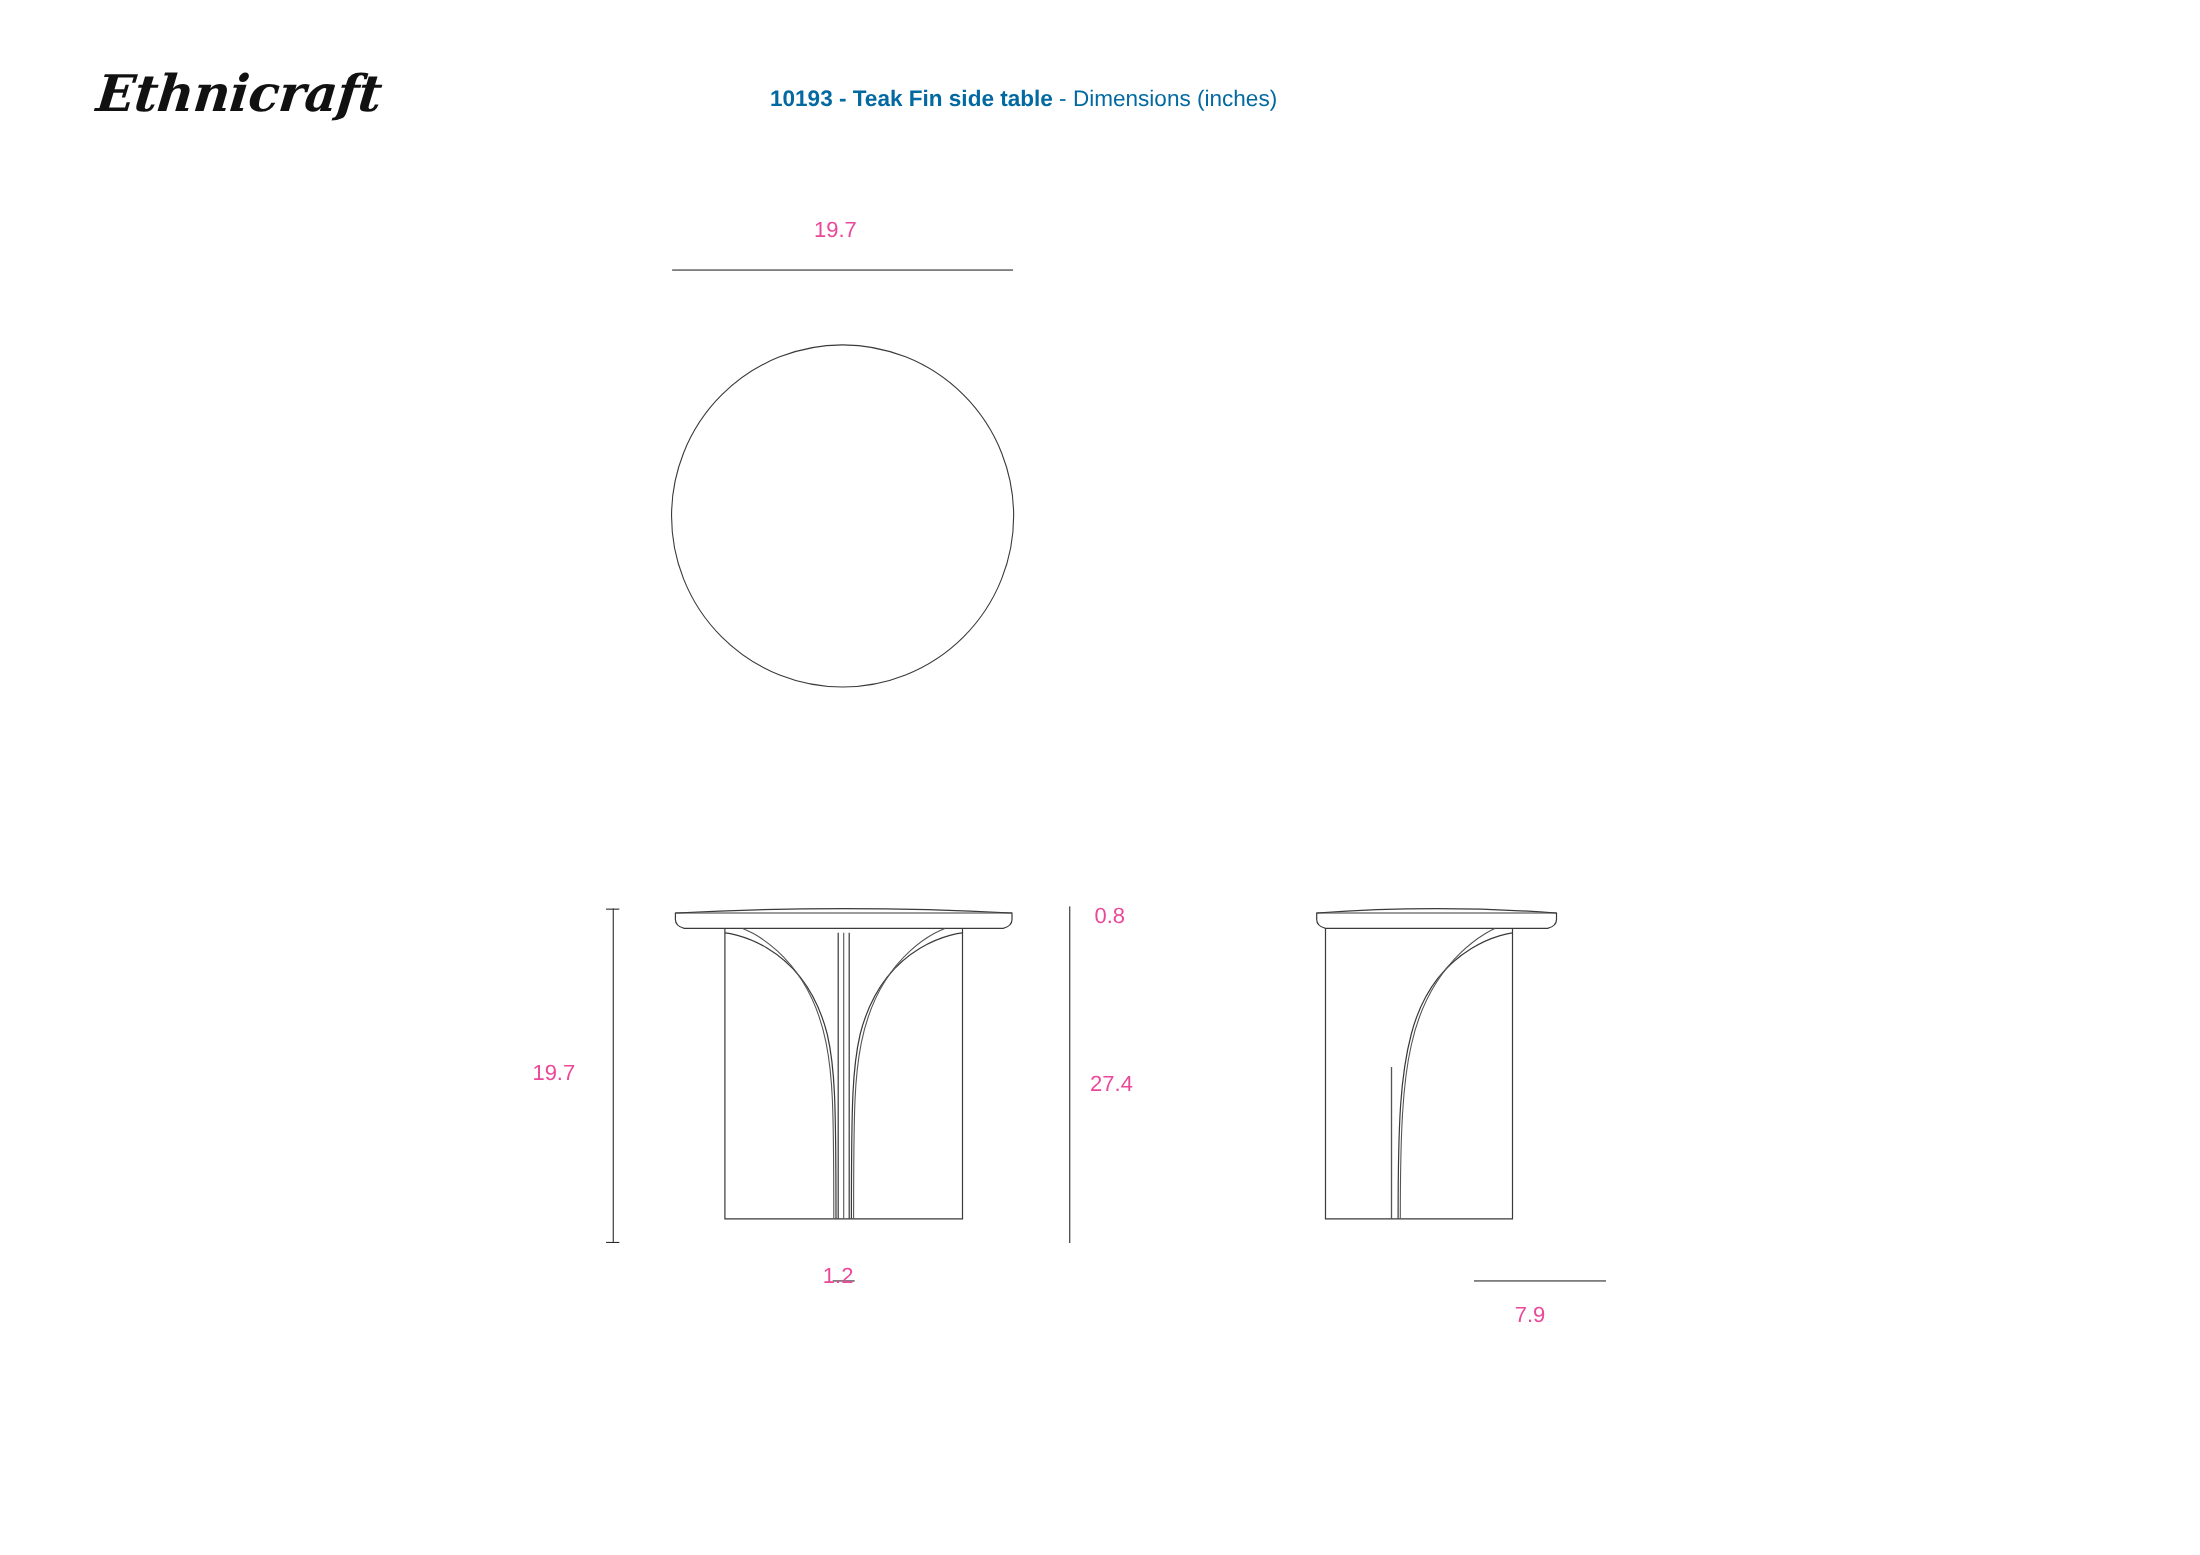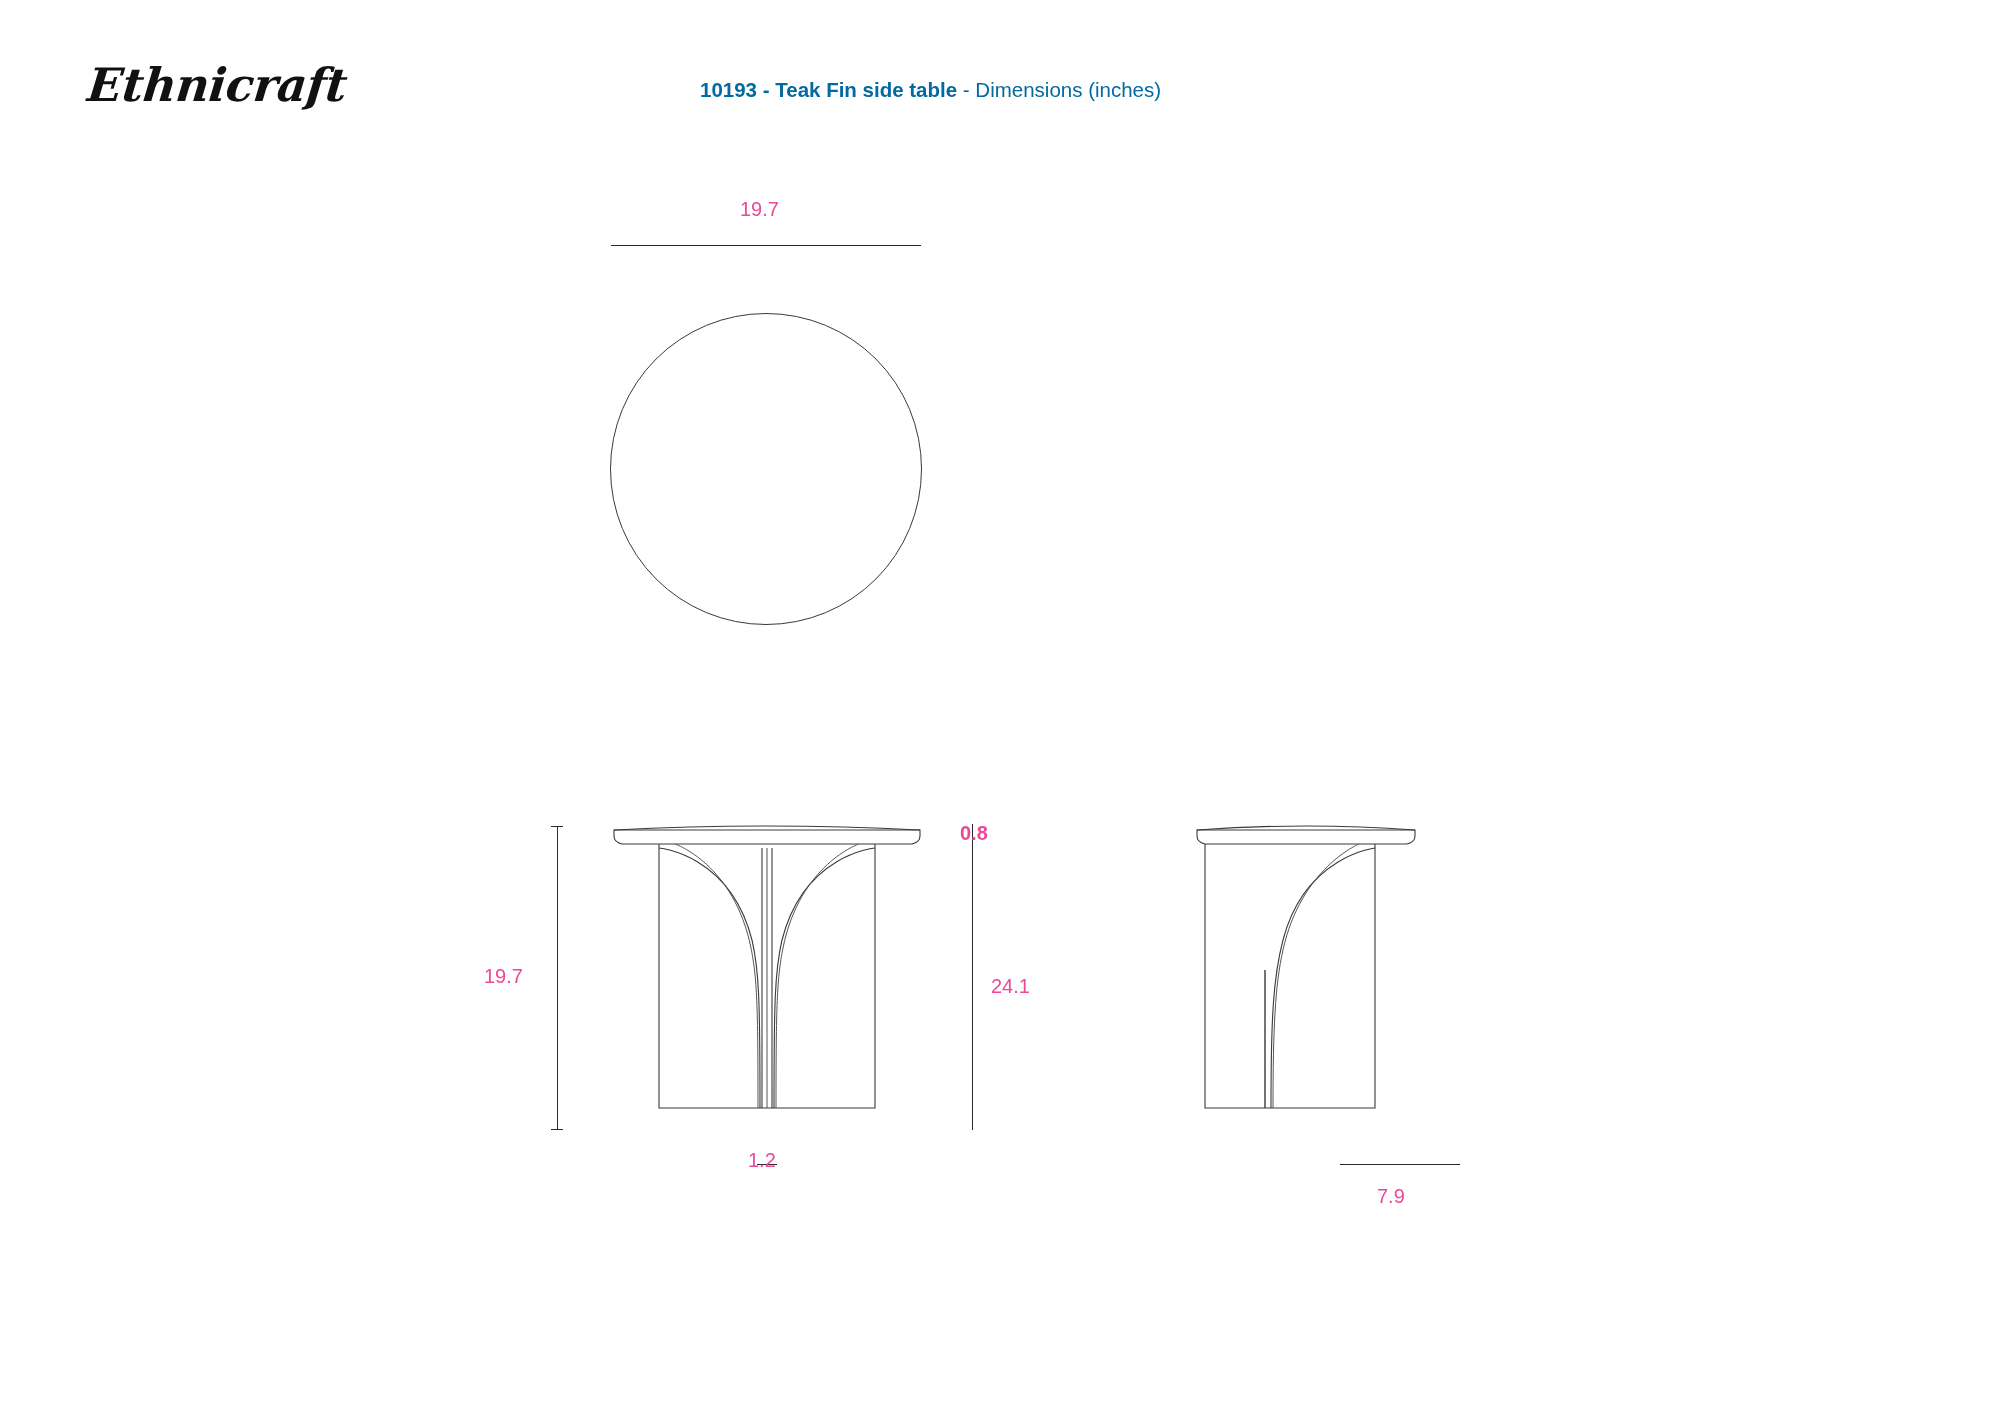--- a/index.html
+++ b/index.html
@@ -109,22 +109,22 @@
 <div class="dim-text" style="left:740px; top:198px;">19.7</div>
 
 <div id="top-view-circle"></div>
 
 <div class="vline" style="left:557px; top:826px; height:303px;"></div>
 <div class="tick" style="left:551px; top:826px; height:0; width:12px; border-left:none; border-top:1px solid #2b2b2b;"></div>
 <div class="tick" style="left:551px; top:1129px; height:0; width:12px; border-left:none; border-top:1px solid #2b2b2b;"></div>
 <div class="dim-text" style="left:484px; top:965px;">19.7</div>
 
 <div class="vline" style="left:972px; top:824px; height:306px;"></div>
-<div class="dim-text" style="left:960px; top:822px;font-weight:bold;">0.8</div>
-<div class="dim-text" style="left:991px; top:975px;">24.1</div>
+<div class="dim-text" style="left:995px; top:822px;">0.8</div>
+<div class="dim-text" style="left:991px; top:975px;">27.4</div>
 
 <div class="hline" style="left:757px; top:1164px; width:20px;"></div>
 <div class="dim-text" style="left:748px; top:1149px;">1.2</div>
 
 <div id="front-elevation">
   <svg width="310" height="312" viewBox="0 0 310 312">
 
     <path class="ln" d="M2,10 L308,10 L308,16 Q308,22 300,24 L10,24 Q2,22 2,16 Z"></path>
     <path class="ln" d="M2,10 Q155,2 308,10"></path>
 

